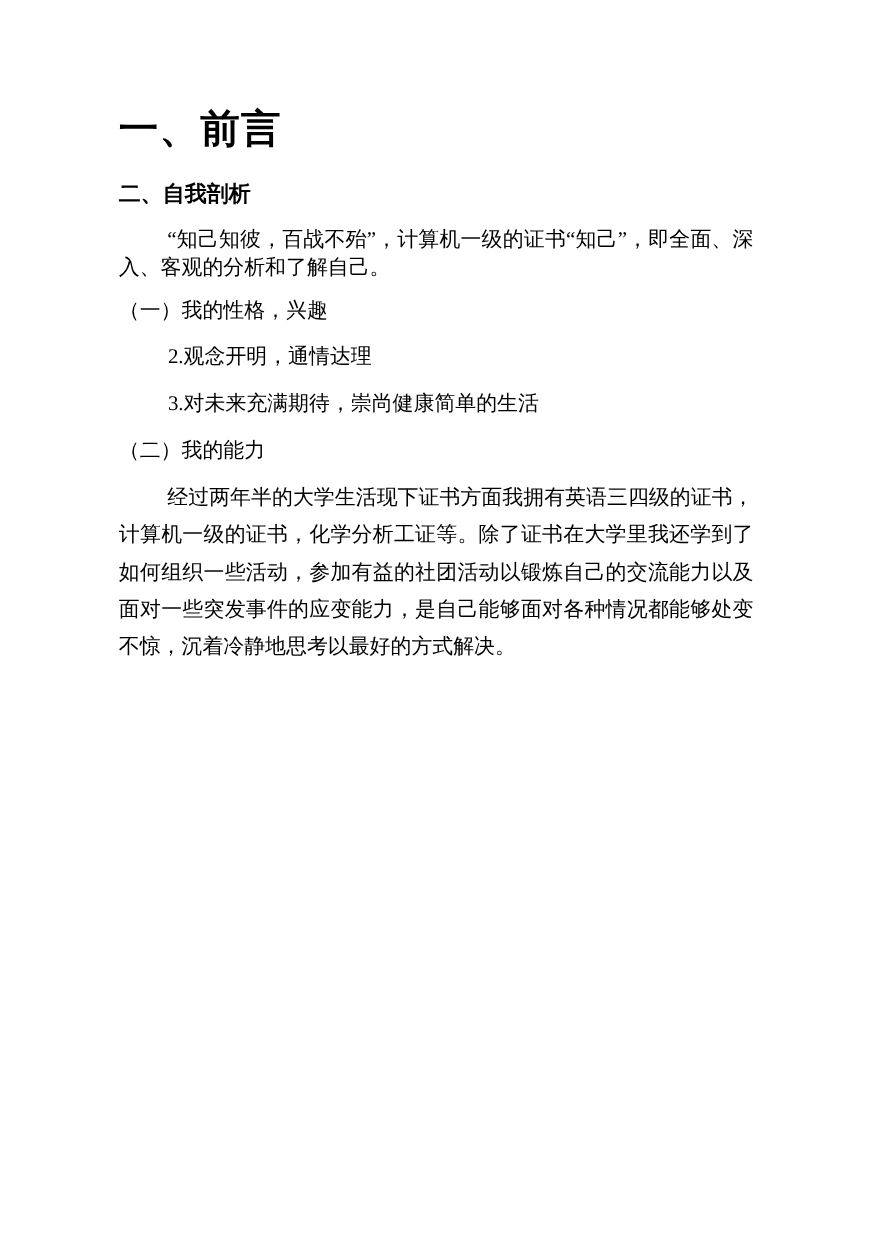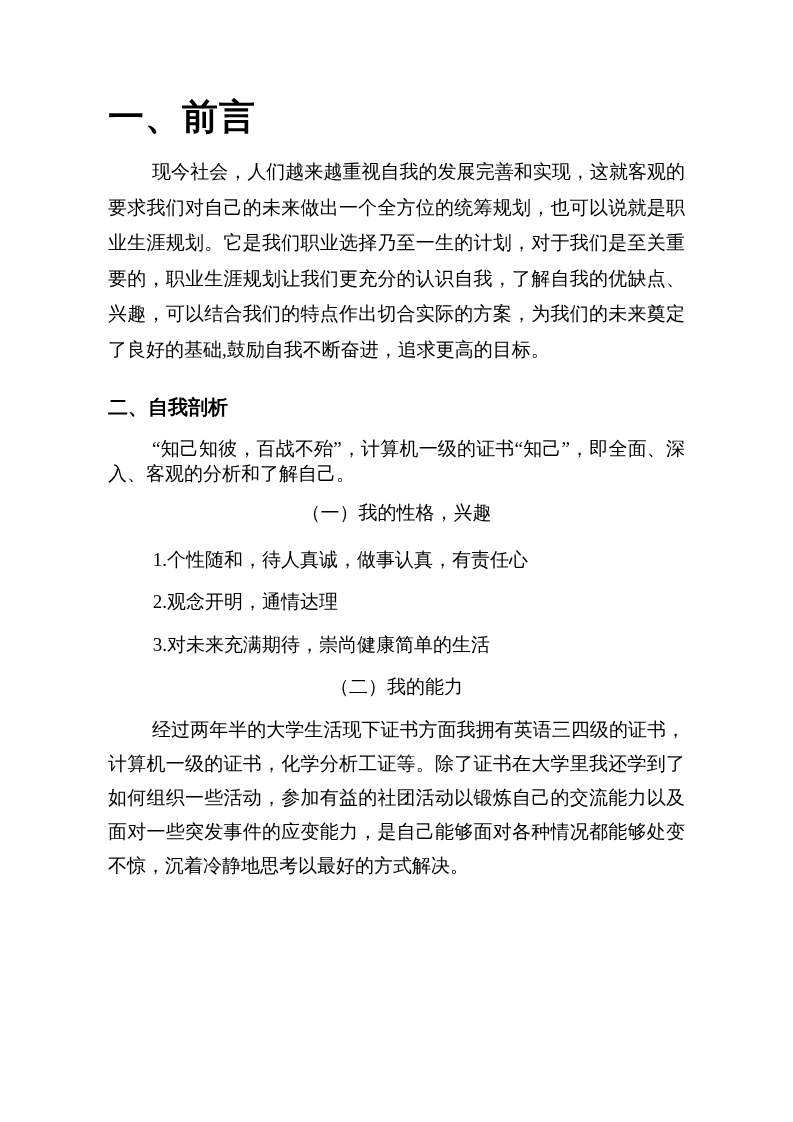--- a/index.html
+++ b/index.html
@@ -44,21 +44,20 @@
     font-size: 19px;
     line-height: 24.5px;
     text-align: justify;
     text-indent: 2.32em;
   }
   .subsection-heading {
     margin: 15px 0 0 0;
     font-size: 19px;
     line-height: 24px;
     font-weight: 400;
-    text-align: center;
   }
   .subsection-heading.second {
     margin-top: 18px;
   }
   .list-item {
     margin: 17px 0 0 0;
     font-size: 19px;
     line-height: 25px;
     text-align: justify;
     text-indent: 2.35em;
@@ -77,29 +76,27 @@
     text-indent: 2.32em;
   }
 </style>
 </head>
 <body>
 
 <div class="page">
 
   <h1 class="doc-title">一、前言</h1>
 
-  <p class="body-para">现今社会，人们越来越重视自我的发展完善和实现，这就客观的要求我们对自己的未来做出一个全方位的统筹规划，也可以说就是职业生涯规划。它是我们职业选择乃至一生的计划，对于我们是至关重要的，职业生涯规划让我们更充分的认识自我，了解自我的优缺点、兴趣，可以结合我们的特点作出切合实际的方案，为我们的未来奠定了良好的基础,鼓励自我不断奋进，追求更高的目标。</p>
 
   <h2 class="section-heading">二、自我剖析</h2>
 
   <p class="intro-quote-para">“知己知彼，百战不殆”，计算机一级的证书“知己”，即全面、深入、客观的分析和了解自己。</p>
 
   <p class="subsection-heading">（一）我的性格，兴趣</p>
 
-  <p class="list-item first">1.个性随和，待人真诚，做事认真，有责任心</p>
 
   <p class="list-item">2.观念开明，通情达理</p>
 
   <p class="list-item gap18">3.对未来充满期待，崇尚健康简单的生活</p>
 
 
   <p class="subsection-heading second">（二）我的能力</p>
 
   <p class="ability-para">经过两年半的大学生活现下证书方面我拥有英语三四级的证书，计算机一级的证书，化学分析工证等。除了证书在大学里我还学到了如何组织一些活动，参加有益的社团活动以锻炼自己的交流能力以及面对一些突发事件的应变能力，是自己能够面对各种情况都能够处变不惊，沉着冷静地思考以最好的方式解决。</p>
 

